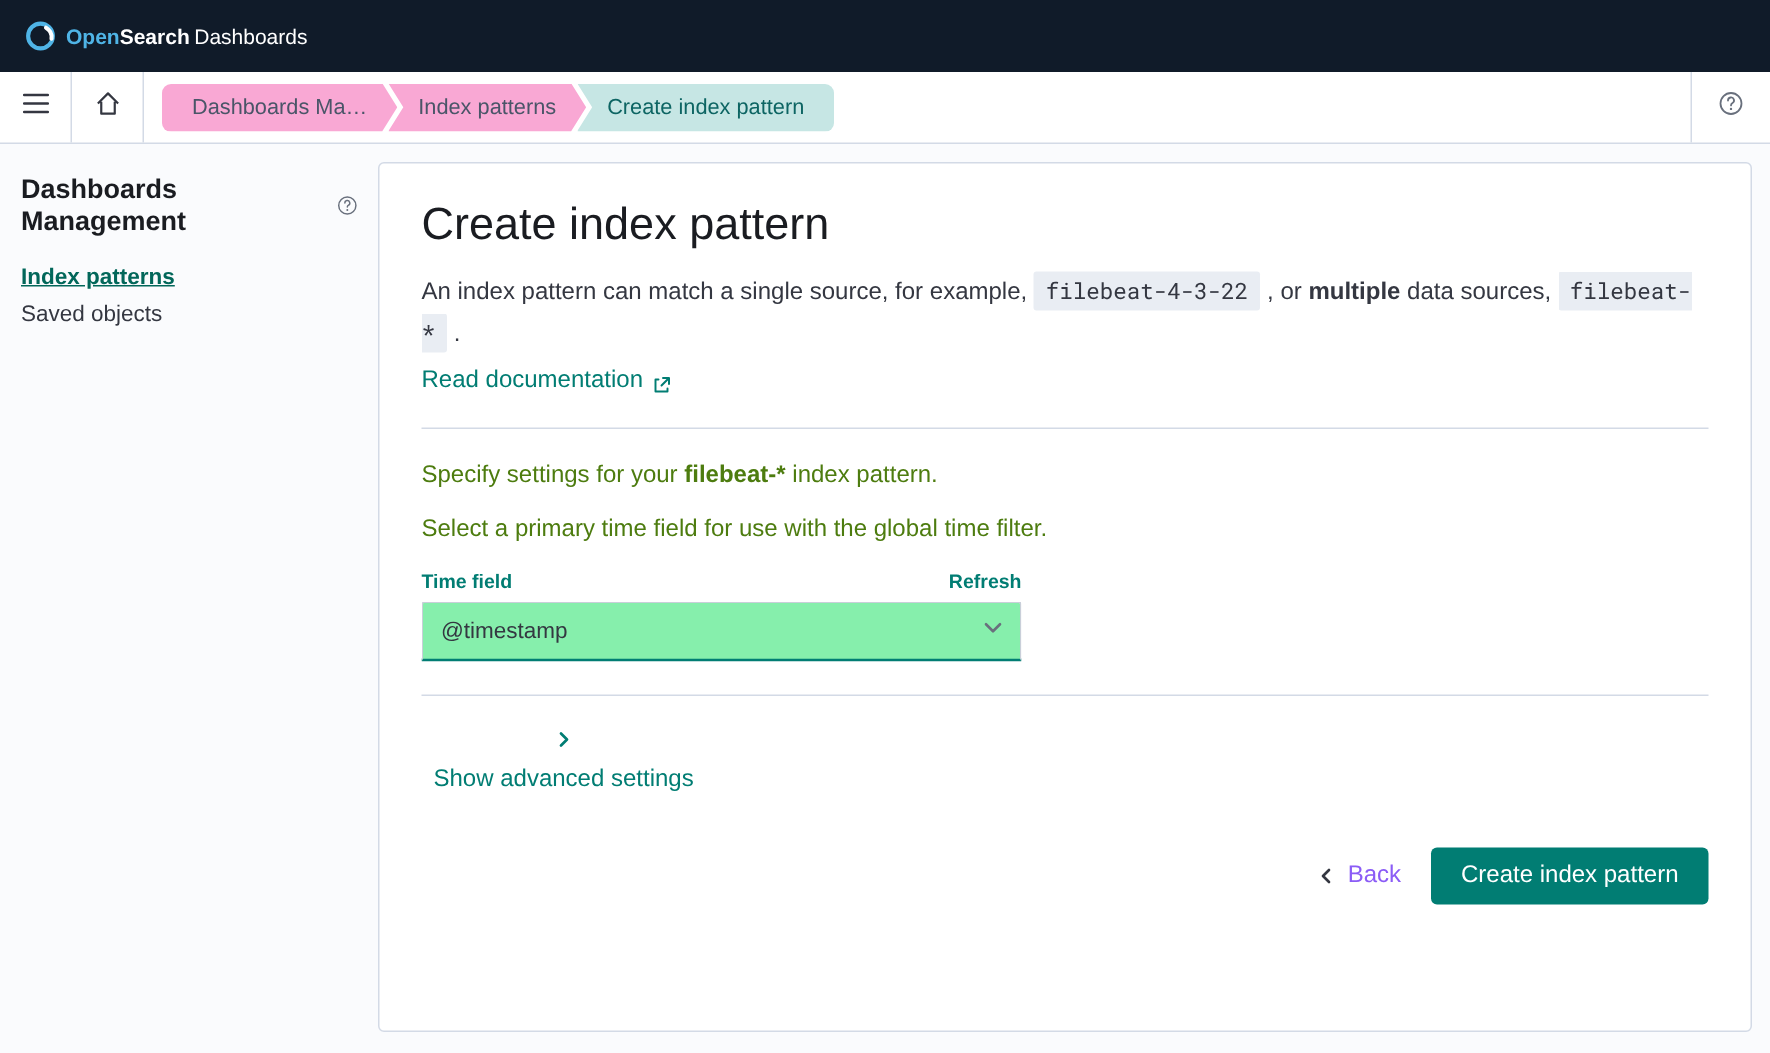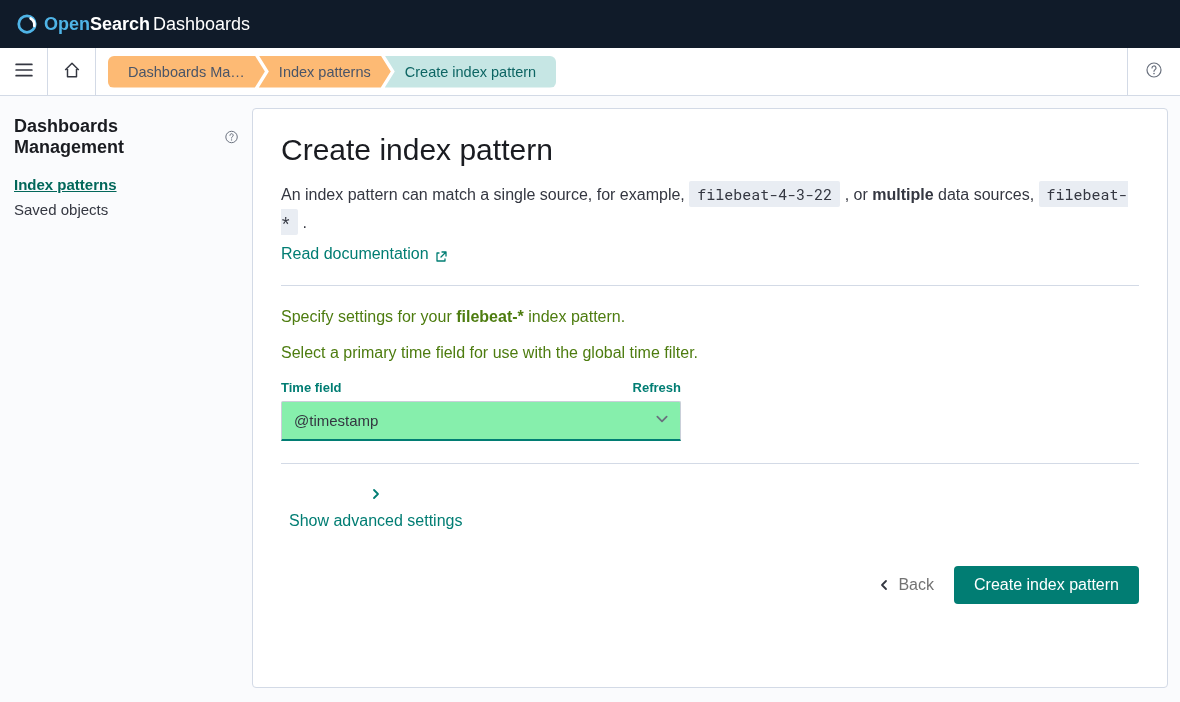--- a/index.html
+++ b/index.html
@@ -23,21 +23,21 @@
       display: flex;
       align-items: center;
       gap: 6px;
     }
     .logo-icon {
       width: 22px;
       height: 22px;
     }
     .logo-text {
       color: #fff;
-      font-size: 18px;
+      font-size: 14px;
       font-weight: 400;
     }
     .logo-text .open { color: #4fb4e6; font-weight: 700; }
     .logo-text .search { font-weight: 700; }
     .logo-text .dash { font-weight: 400; margin-left: 3px; }
 
     .nav-bar {
       height: 48px;
       border-bottom: 1px solid #d3dae6;
       display: flex;
@@ -68,21 +68,21 @@
     .hamburger svg, .home svg { width: 18px; height: 18px; }
     .breadcrumbs {
       display: flex;
       align-items: center;
       margin-left: 12px;
       font-size: 14.5px;
       height: 32px;
     }
     .crumb {
       padding: 6px 20px;
-      background: #fdba74;
+      background: #f9a8d4;
       color: #4a5568;
       position: relative;
       white-space: nowrap;
       display: flex;
       align-items: center;
       height: 32px;
       clip-path: polygon(0 0, calc(100% - 10px) 0, 100% 50%, calc(100% - 10px) 100%, 0 100%, 10px 50%);
       margin-left: -6px;
     }
     .crumb:first-child {
@@ -251,21 +251,21 @@
       flex-direction: column;
     }
     .card-footer {
       display: flex;
       justify-content: flex-end;
       align-items: center;
       gap: 20px;
       margin-top: 36px;
     }
     .btn-back {
-      color: #737373;
+      color: #8b5cf6;
       font-size: 16px;
       background: none;
       border: none;
       display: inline-flex;
       align-items: center;
       gap: 8px;
       cursor: pointer;
     }
     .btn-primary {
       background: #017d73;

